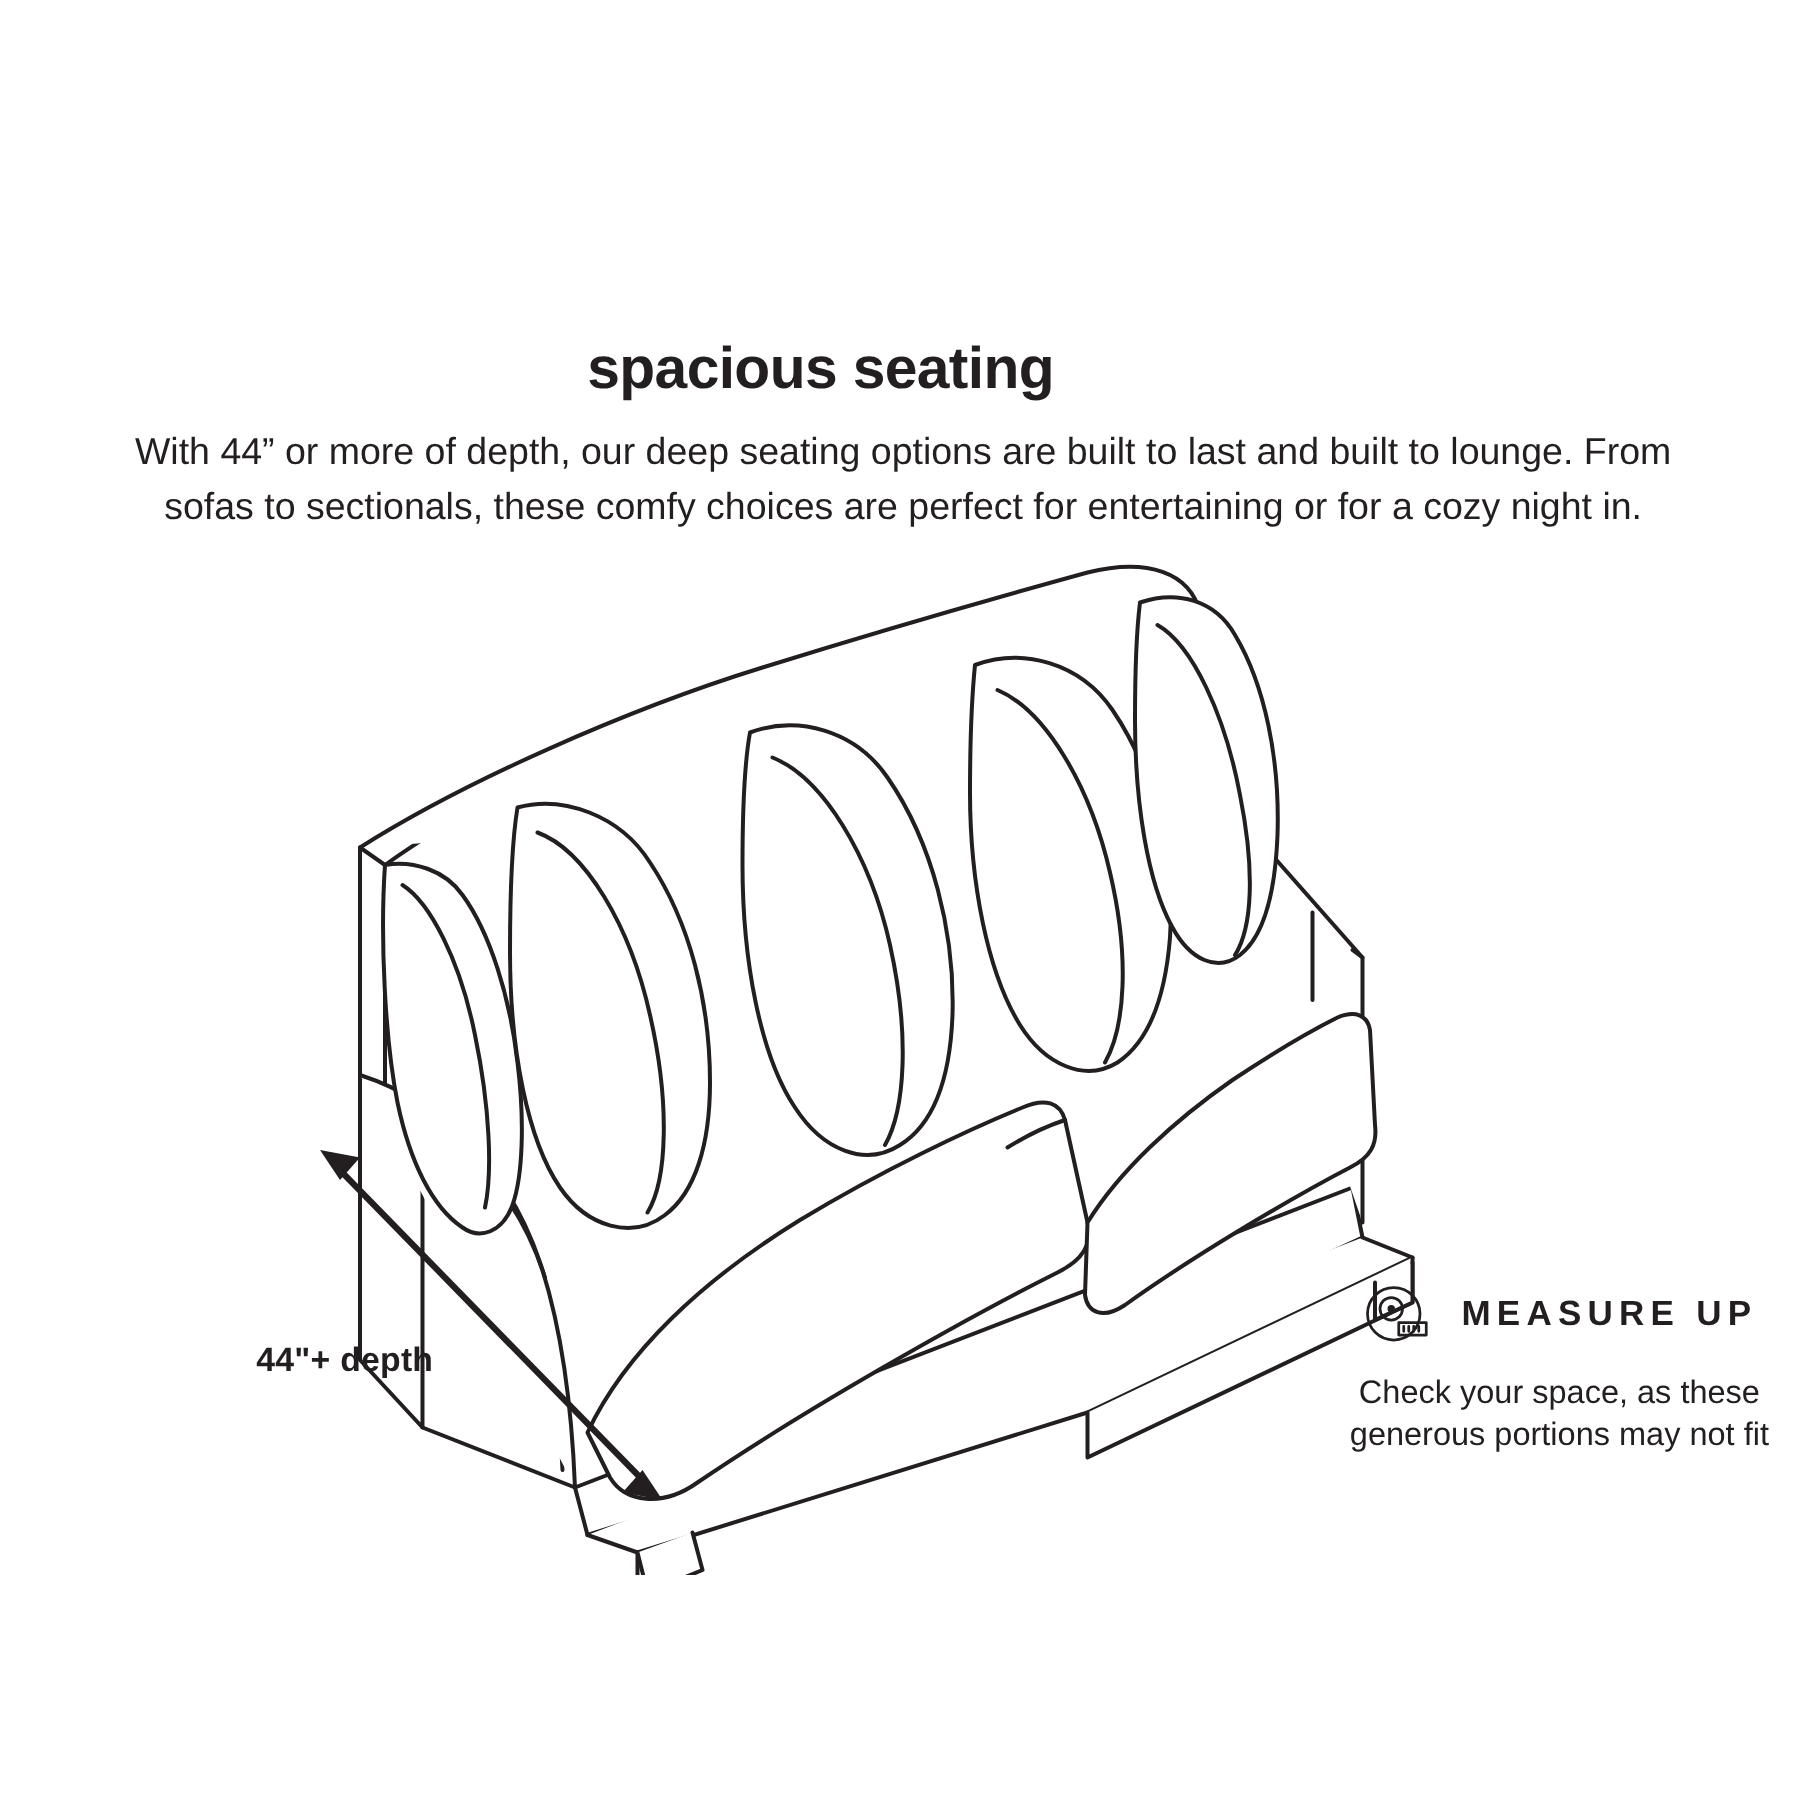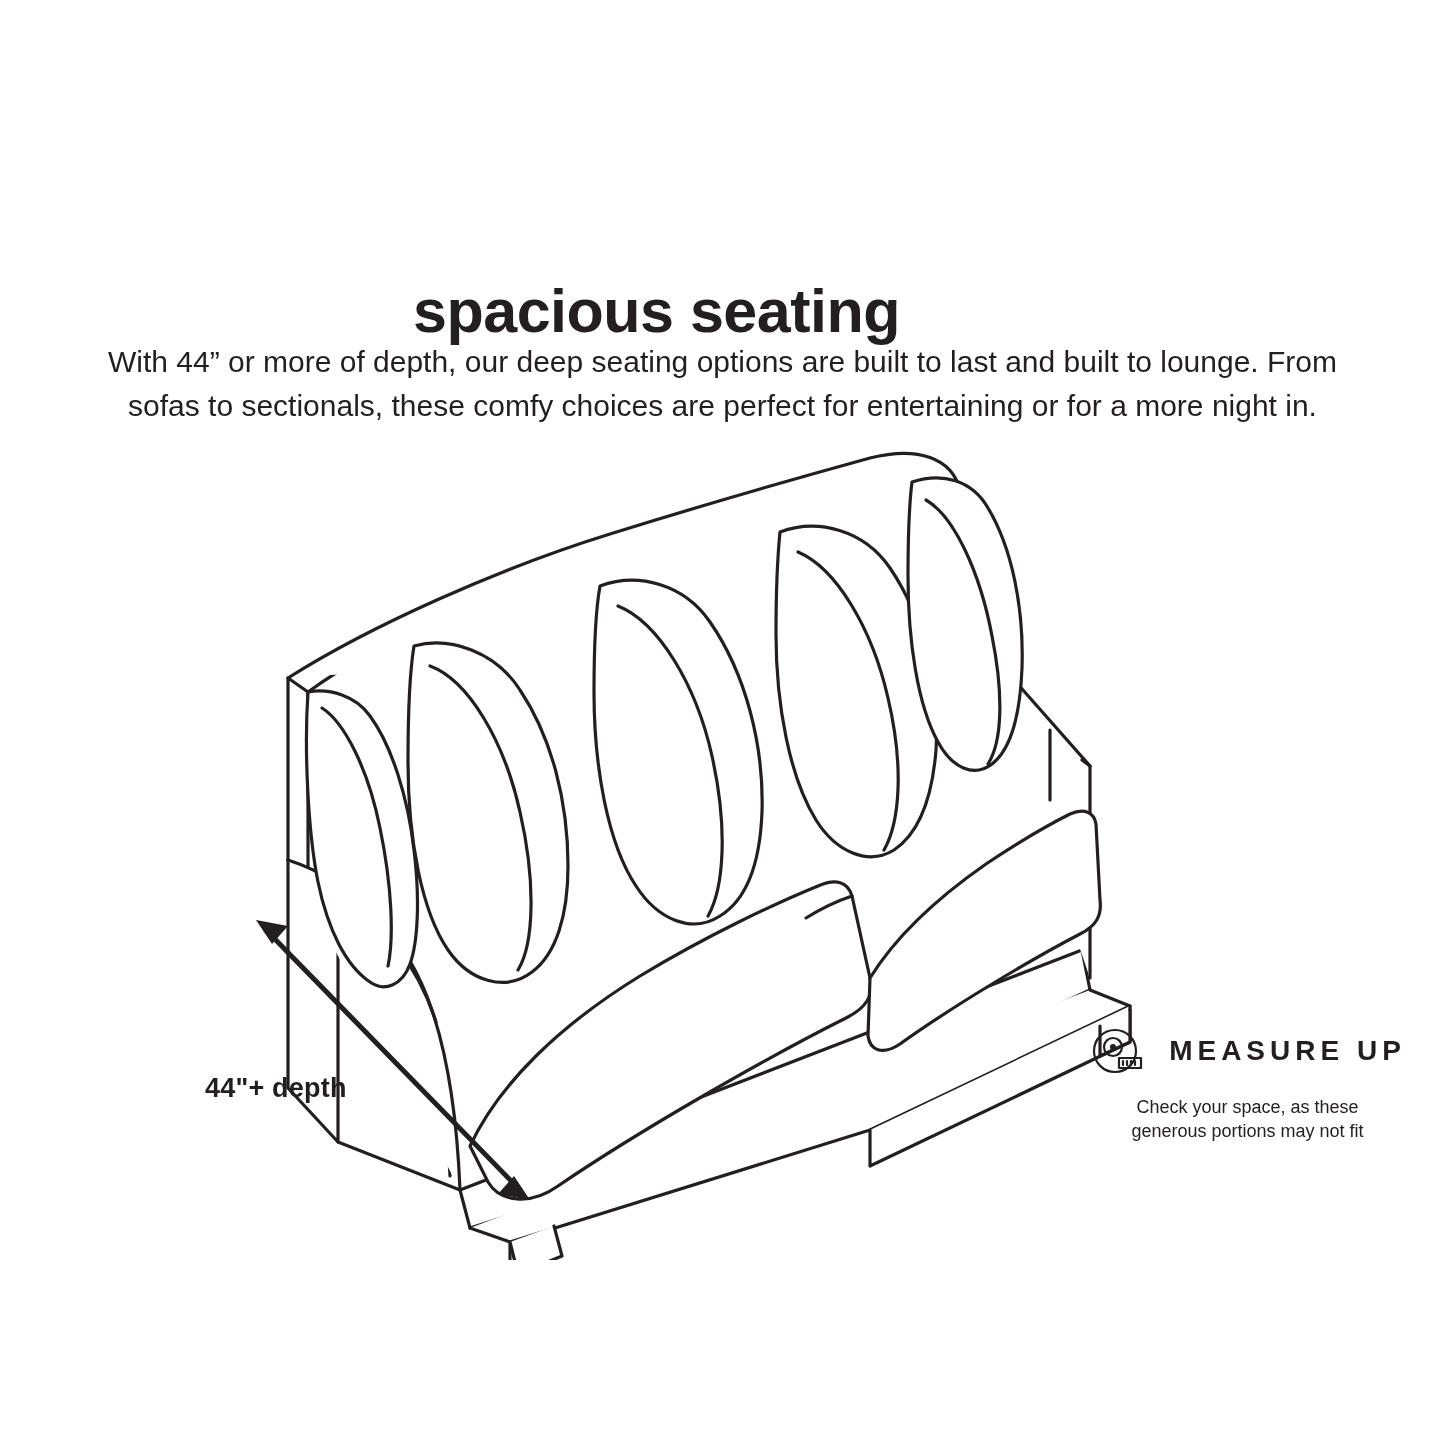--- a/index.html
+++ b/index.html
@@ -21,21 +21,21 @@
     inset: 0;
   }
 
   
   .headline {
     position: absolute;
     top: 238px;
     left: 0;
     width: 1313px;
     text-align: center;
-    font-size: 61px;
+    font-size: 47px;
     font-weight: bold;
     letter-spacing: -0.5px;
     color: #231f20;
     line-height: 1.05;
   }
 
   .subhead {
     position: absolute;
     top: 340px;
     left: 0;
@@ -96,36 +96,36 @@
     flex: 0 0 auto;
   }
   .measure-title {
     font-size: 28px;
     font-weight: bold;
     letter-spacing: 5px;
     color: #231f20;
     white-space: nowrap;
   }
   .measure-body {
-    font-size: 18px;
+    font-size: 26px;
     line-height: 1.32;
     color: #231f20;
   }
   .measure-body .line { display: block; }
 </style>
 </head>
 <body>
 
 <div class="page">
 
   <h1 class="headline">spacious seating</h1>
 
   <div class="subhead">
     <span class="line">With 44” or more of depth, our deep seating options are built to last and built to lounge. From</span>
-    <span class="line">sofas to sectionals, these comfy choices are perfect for entertaining or for a more night in.</span>
+    <span class="line">sofas to sectionals, these comfy choices are perfect for entertaining or for a cozy night in.</span>
   </div>
 
   <div class="illustration">
     <svg viewBox="0 0 980 830" xmlns="http://www.w3.org/2000/svg" fill="none" stroke="#231f20" stroke-width="3.2" stroke-linejoin="round" stroke-linecap="round">
 
       <g>
         <path d="M118 248 L118 430 L138 452 L138 262 Z" fill="#ffffff"></path>
         <path d="M138 262 C 210 210, 330 152, 440 118
                  C 530 90, 620 64, 700 42
                  C 740 32, 768 40, 775 62

